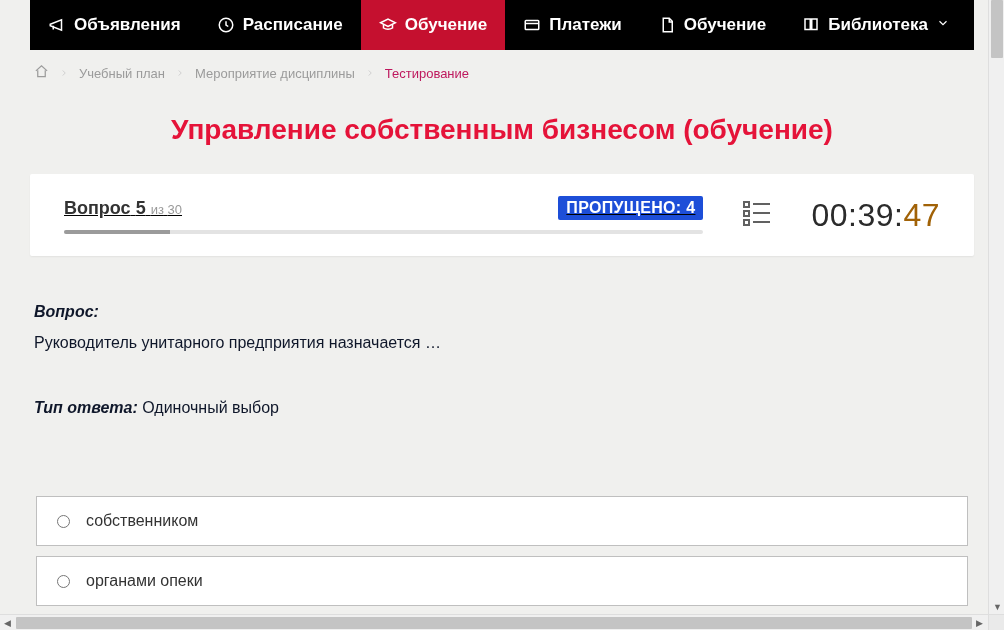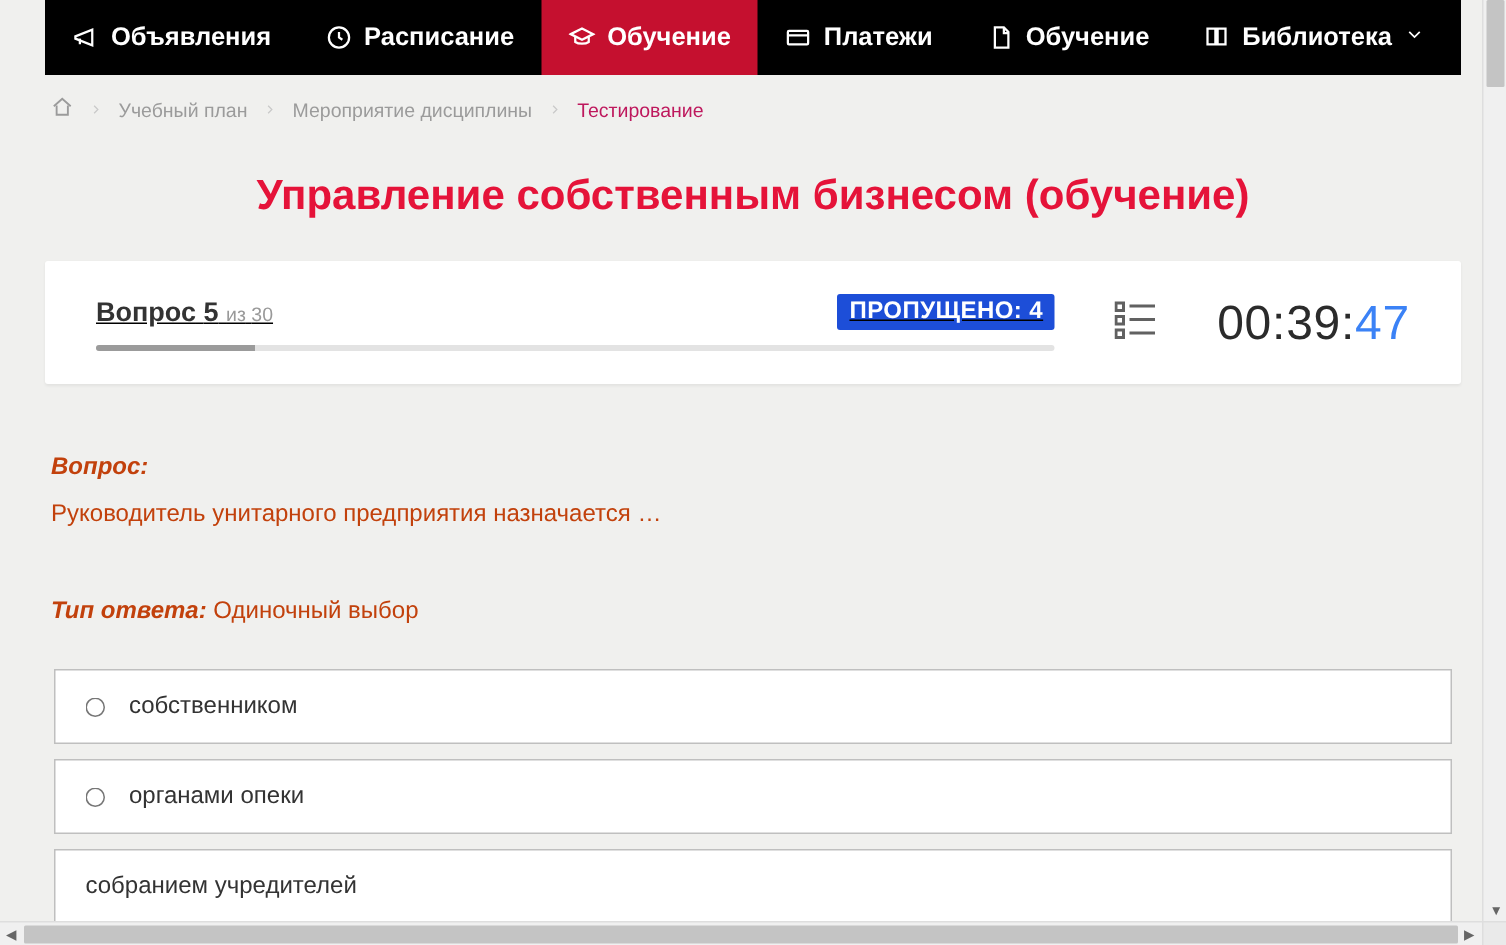--- a/index.html
+++ b/index.html
@@ -128,43 +128,43 @@
     }
     .list-toggle svg { width: 28px; height: 26px; stroke: #616161; stroke-width: 2; fill: none; }
     .timer {
       font-size: 32px;
       font-weight: 300;
       color: #2b2b2b;
       font-variant-numeric: tabular-nums;
       letter-spacing: 0.5px;
     }
     .timer .secs {
-      color: #3b82f6;
+      color: #a16207;
     }
 
     .question-block {
       padding: 44px 4px 0;
-      color: #c2410c;
+      color: #0f172a;
       font-size: 16px;
       line-height: 1.55;
     }
     .q-label {
       font-weight: 700;
       font-style: italic;
       margin-bottom: 6px;
     }
     .q-text {
       margin-bottom: 40px;
     }
     .a-type-label {
       font-weight: 700;
       font-style: italic;
     }
     .a-type-row {
-      margin-bottom: 26px;
+      margin-bottom: 76px;
     }
 
     .answers {
       padding: 0 6px 60px;
     }
     .answer-option {
       display: flex;
       align-items: center;
       gap: 16px;
       border: 1px solid #bfbfbf;

